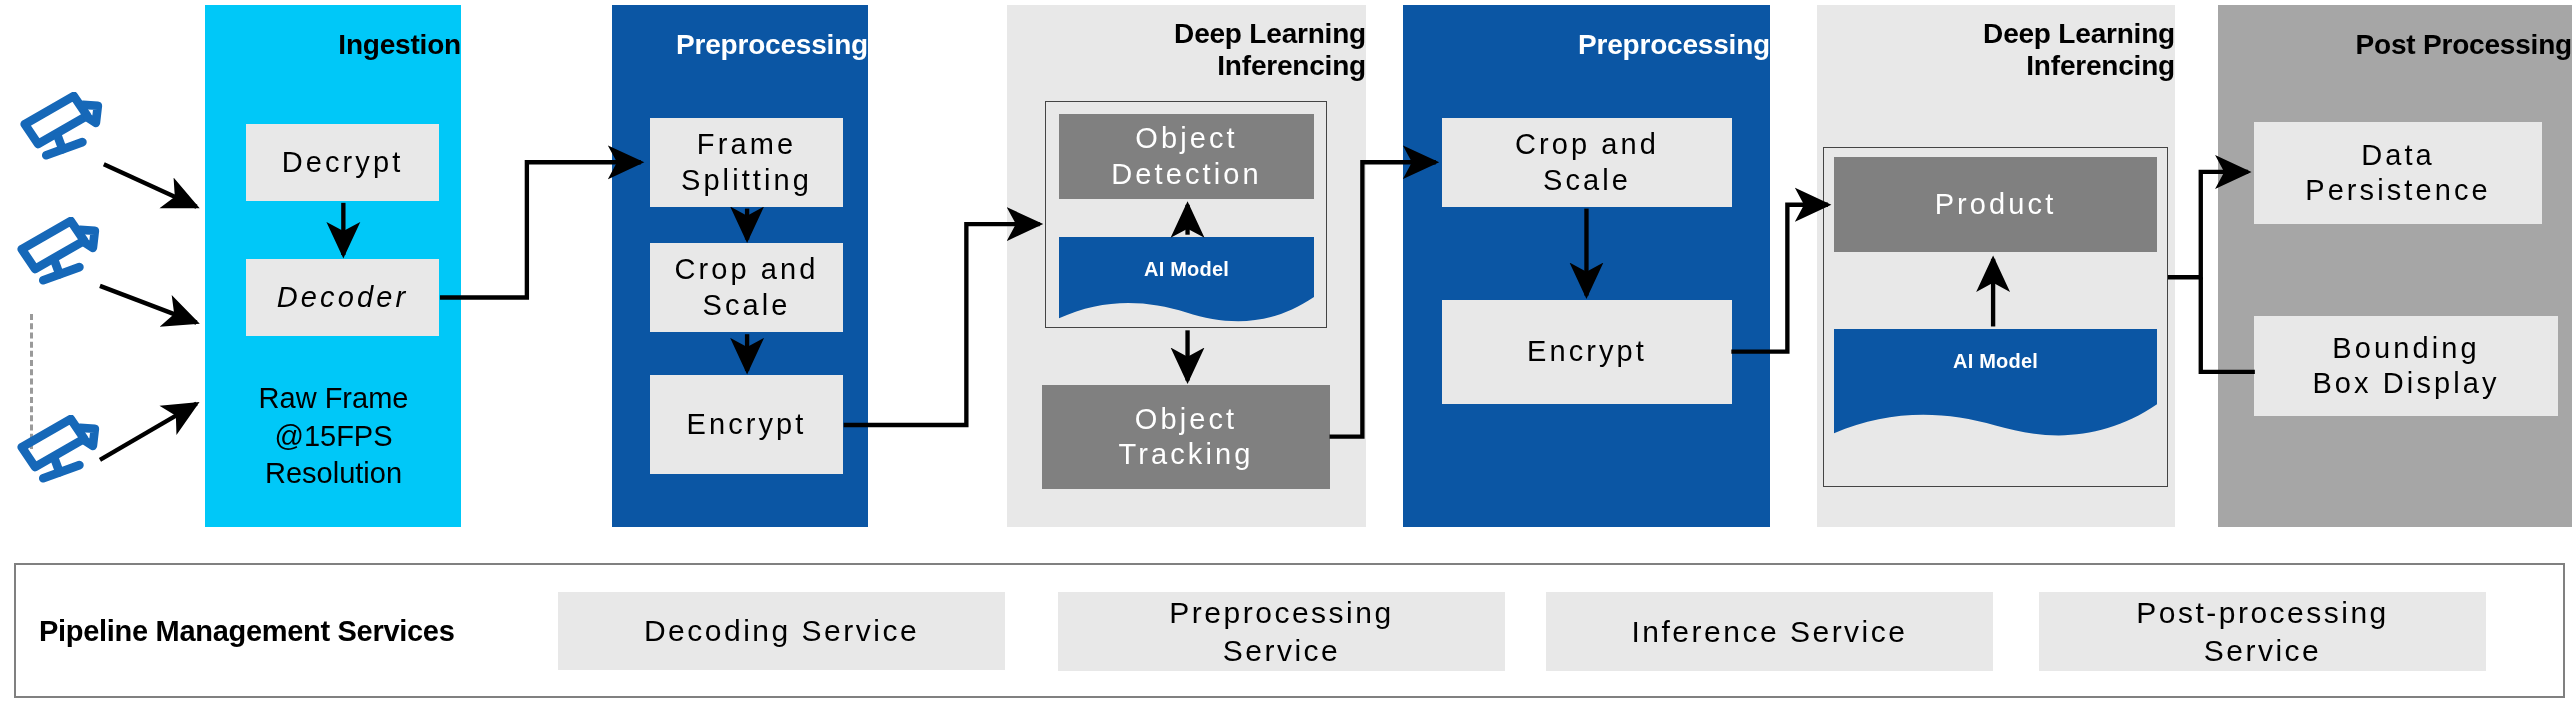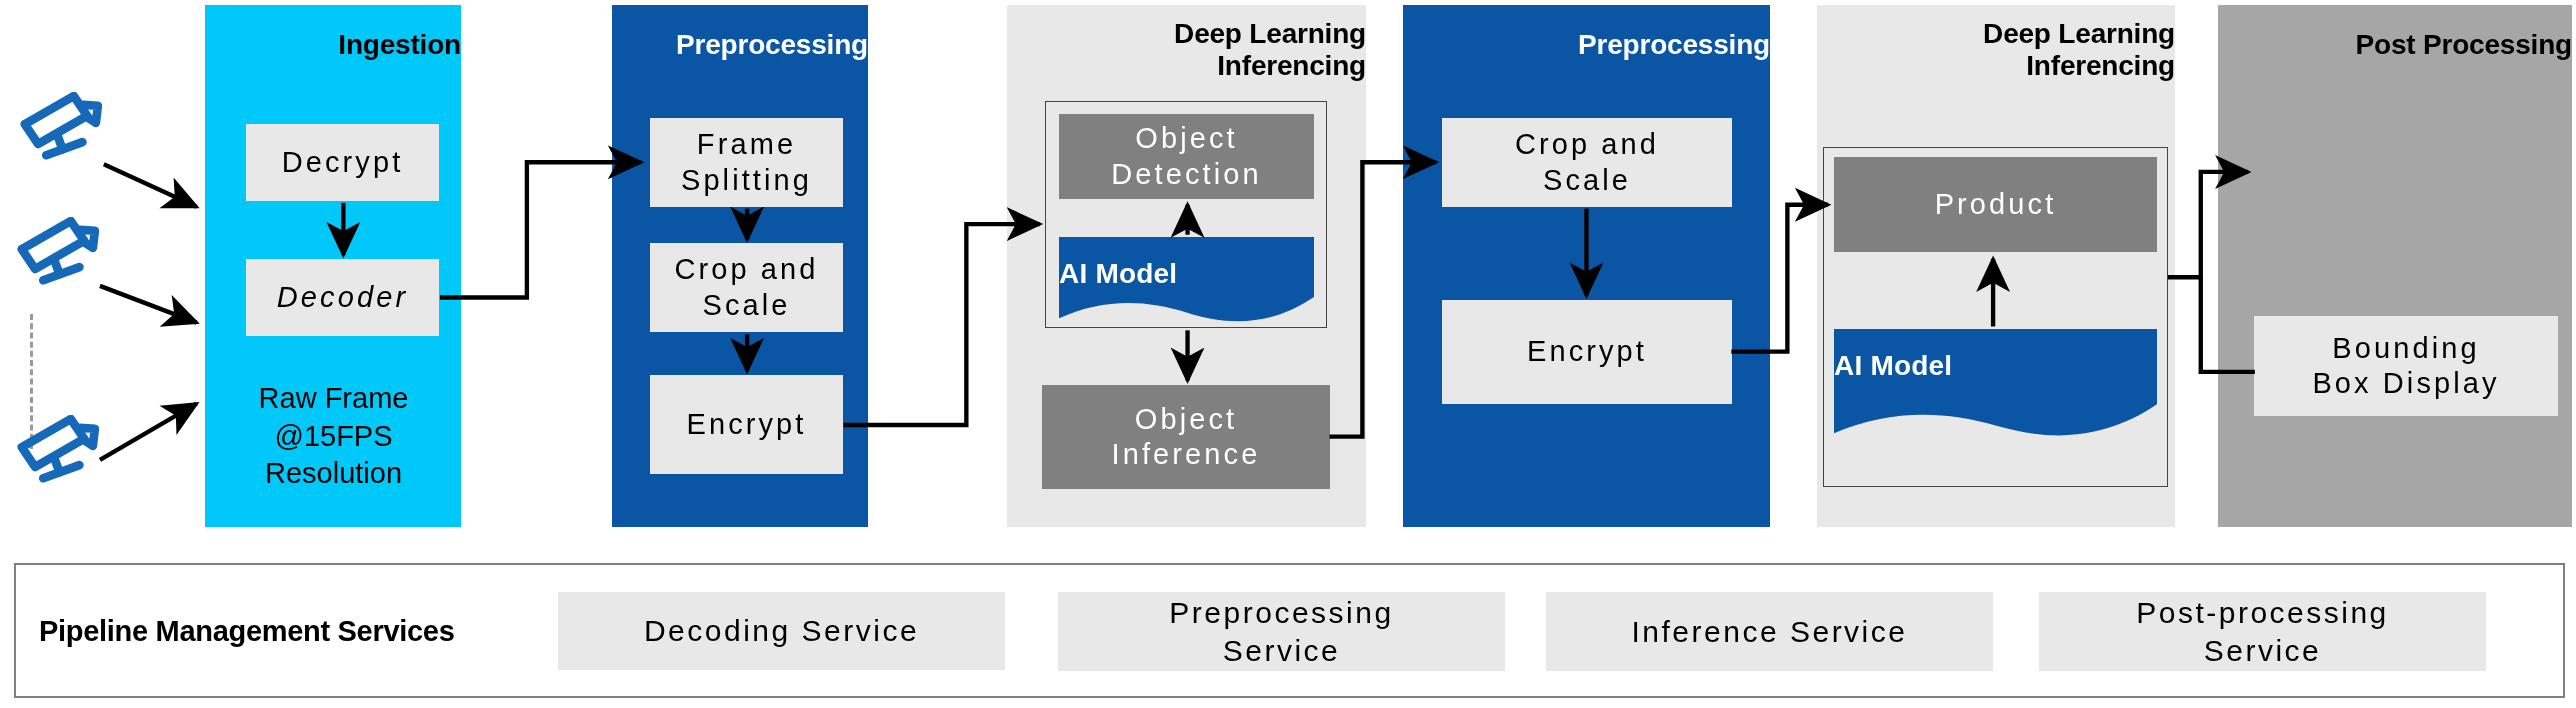--- a/index.html
+++ b/index.html
@@ -56,23 +56,24 @@
   
   .ai-model {
     position: absolute;
     box-sizing: border-box;
   }
   .ai-model svg { display: block; width: 100%; height: 100%; }
   .ai-model .ai-label {
     position: absolute;
     left: 0; right: 0;
     top: 21px;
+    text-align: center;
     color: #ffffff;
     font-weight: bold;
-    font-size: 28px;
+    font-size: 20px;
     letter-spacing: 0.2px;
   }
 
   
   .infer-frame {
     position: absolute;
     box-sizing: border-box;
     border: 1.9px solid #444;
     background: transparent;
   }
@@ -201,21 +202,21 @@
     <span>Detection</span>
   </div>
   <div class="ai-model" style="left:1059px; top:237px; width:255px; height:87px;">
     <svg viewBox="0 0 264 90" preserveAspectRatio="none">
       <path d="M0 0 H264 V62 C220 92 176 92 132 78 C88 64 44 64 0 84 Z" fill="#0b56a4"></path>
     </svg>
     <div class="ai-label">AI Model</div>
   </div>
   <div class="proc dark" style="left:1042px; top:385px; width:288px; height:104px; flex-direction:column;">
     <span>Object</span>
-    <span>Inference</span>
+    <span>Tracking</span>
   </div>
 
   <div class="column" style="left:1403px; top:4.8px; width:367px; height:522px; background:#0b56a4;">
     <div class="col-title" style="top:24px; color:#fff;">Preprocessing</div>
   </div>
   <div class="proc light" style="left:1442px; top:118px; width:290px; height:89px; flex-direction:column;">
     <span>Crop and</span>
     <span>Scale</span>
   </div>
   <div class="proc light" style="left:1442px; top:300px; width:290px; height:104px;">
@@ -234,20 +235,24 @@
   </div>
   <div class="ai-model" style="left:1834px; top:329px; width:323px; height:114px;">
     <svg viewBox="0 0 334 118" preserveAspectRatio="none">
       <path d="M0 0 H334 V78 C278 116 222 116 167 100 C112 84 56 84 0 108 Z" fill="#0b56a4"></path>
     </svg>
     <div class="ai-label">AI Model</div>
   </div>
 
   <div class="column" style="left:2218px; top:4.8px; width:354px; height:522px; background:#a6a6a6;">
     <div class="col-title" style="top:24px; color:#000;">Post Processing</div>
+  </div>
+  <div class="proc light" style="left:2254px; top:122px; width:288px; height:102px; flex-direction:column;">
+    <span>Data</span>
+    <span>Persistence</span>
   </div>
   <div class="proc light" style="left:2254px; top:316px; width:304px; height:100px; flex-direction:column;">
     <span>Bounding</span>
     <span>Box Display</span>
   </div>
 
   <svg id="wires" viewBox="0 0 2666 733" width="2576" height="708">
     <defs>
       <marker id="ah" markerWidth="9" markerHeight="9" refX="7.6" refY="4.5" orient="auto" markerUnits="strokeWidth">
         <path d="M0,0.6 L8.4,4.5 L0,8.4 L2.1,4.5 Z" fill="#000"></path>

